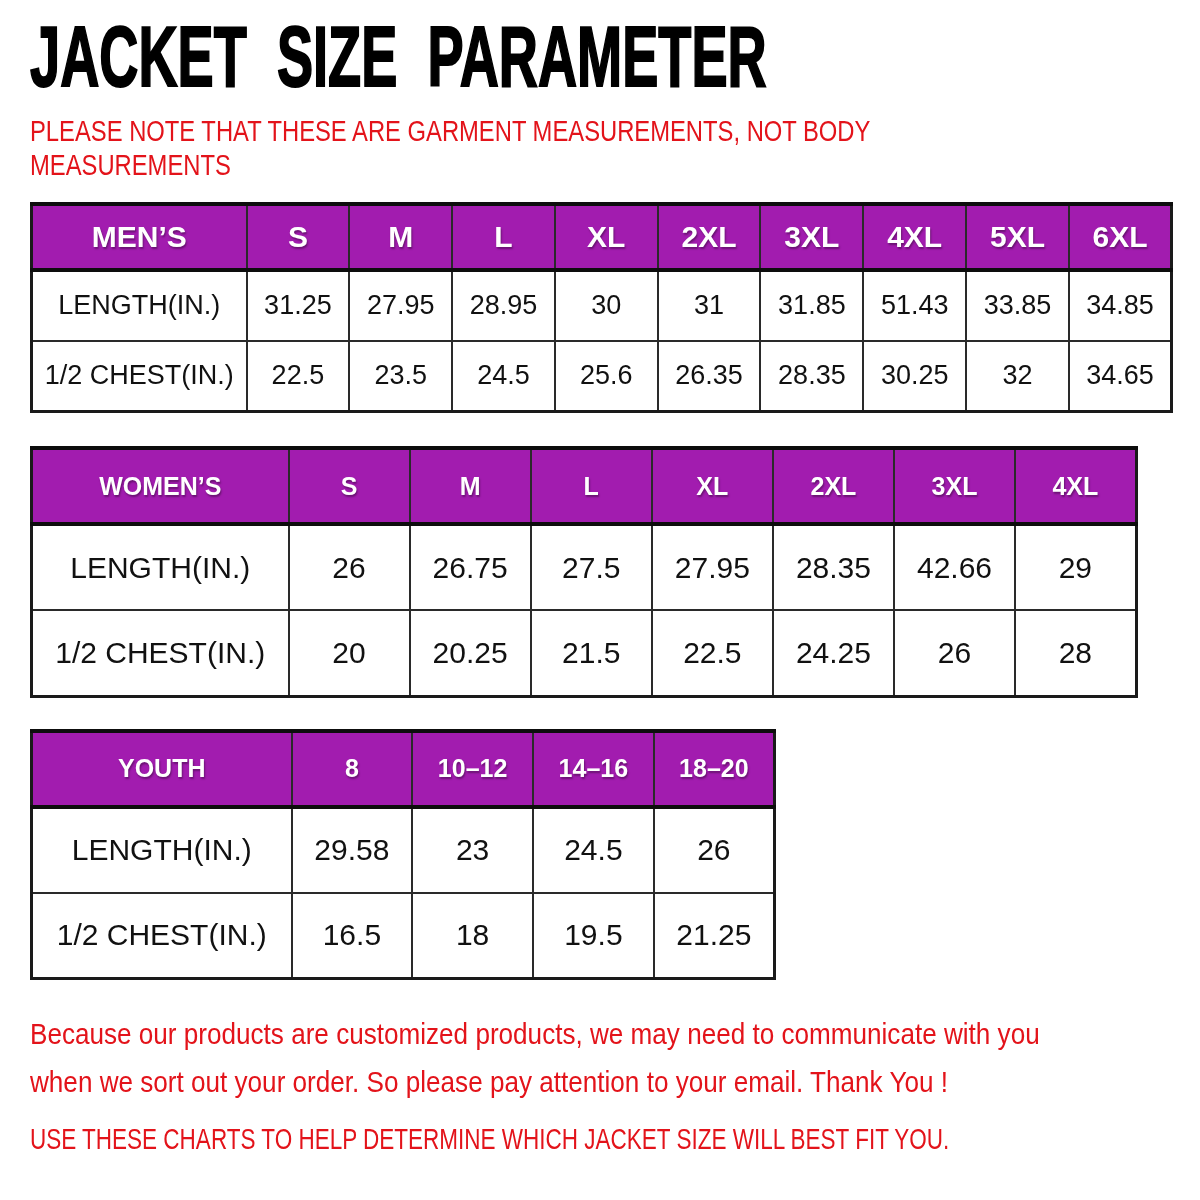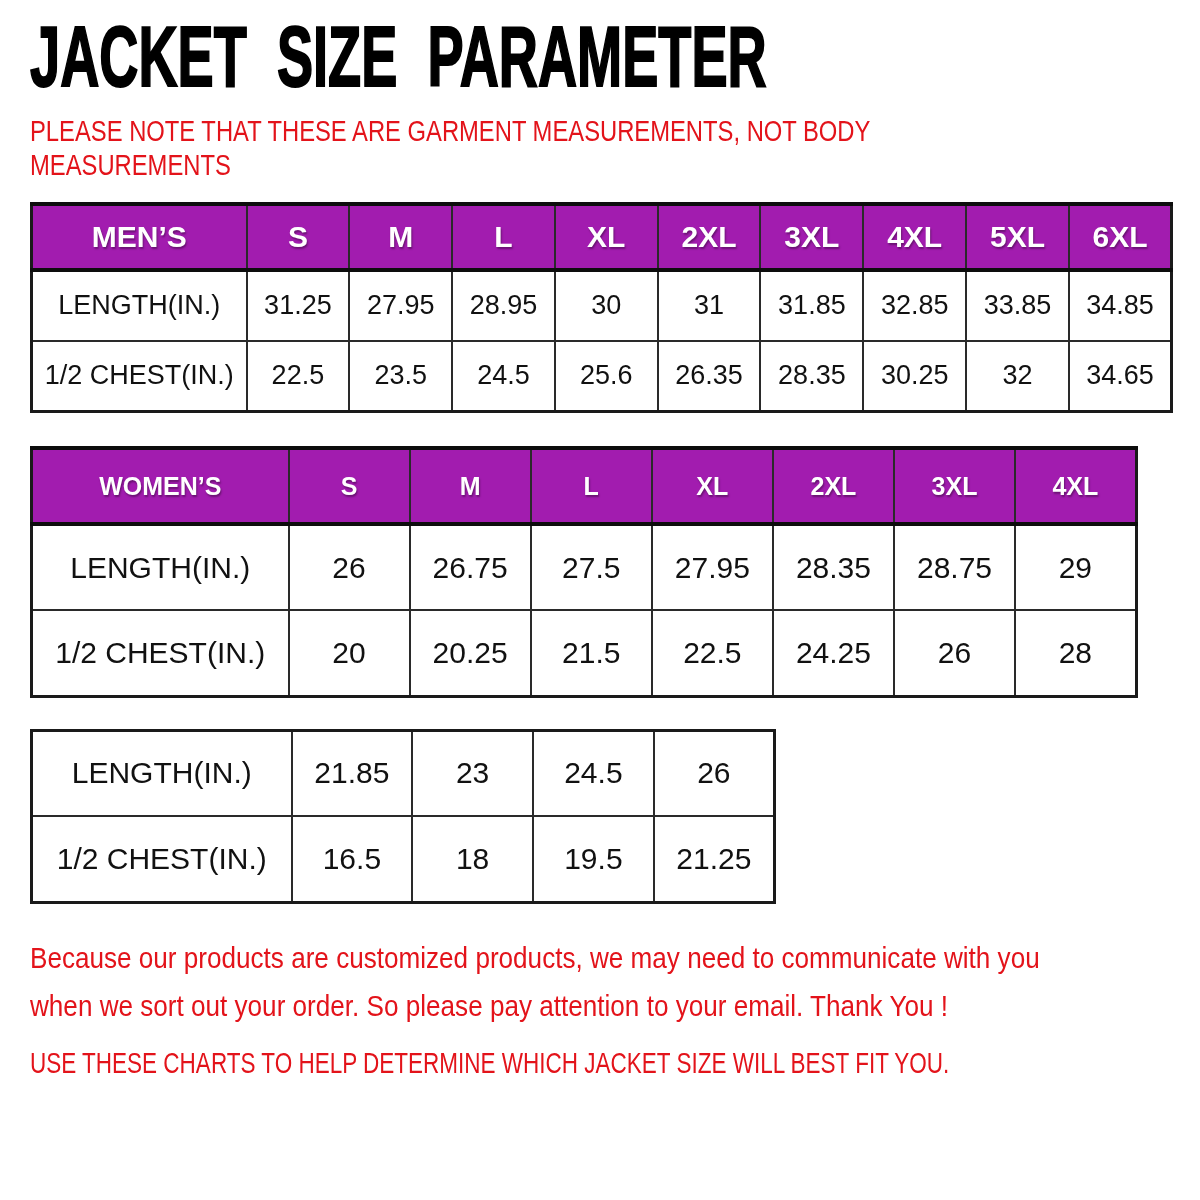--- a/index.html
+++ b/index.html
@@ -138,21 +138,21 @@
         <td>6XL</td>
       </tr>
       <tr class="data">
         <td>LENGTH(IN.)</td>
         <td>31.25</td>
         <td>27.95</td>
         <td>28.95</td>
         <td>30</td>
         <td>31</td>
         <td>31.85</td>
-        <td>32.85</td>
+        <td>51.43</td>
         <td>33.85</td>
         <td>34.85</td>
       </tr>
       <tr class="data">
         <td>1/2 CHEST(IN.)</td>
         <td>22.5</td>
         <td>23.5</td>
         <td>24.5</td>
         <td>25.6</td>
         <td>26.35</td>
@@ -186,21 +186,21 @@
         <td>3XL</td>
         <td>4XL</td>
       </tr>
       <tr class="data">
         <td>LENGTH(IN.)</td>
         <td>26</td>
         <td>26.75</td>
         <td>27.5</td>
         <td>27.95</td>
         <td>28.35</td>
-        <td>28.75</td>
+        <td>42.66</td>
         <td>29</td>
       </tr>
       <tr class="data">
         <td>1/2 CHEST(IN.)</td>
         <td>20</td>
         <td>20.25</td>
         <td>21.5</td>
         <td>22.5</td>
         <td>24.25</td>
         <td>26</td>
@@ -211,23 +211,30 @@
 
   <table class="size-table youth">
     <colgroup>
       <col class="c0">
         <col class="c">
         <col class="c">
         <col class="c">
         <col class="c">
     </colgroup>
     <tbody>
+      <tr class="hdr">
+        <td>YOUTH</td>
+        <td>8</td>
+        <td>10–12</td>
+        <td>14–16</td>
+        <td>18–20</td>
+      </tr>
       <tr class="data">
         <td>LENGTH(IN.)</td>
-        <td>21.85</td>
+        <td>29.58</td>
         <td>23</td>
         <td>24.5</td>
         <td>26</td>
       </tr>
       <tr class="data">
         <td>1/2 CHEST(IN.)</td>
         <td>16.5</td>
         <td>18</td>
         <td>19.5</td>
         <td>21.25</td>

